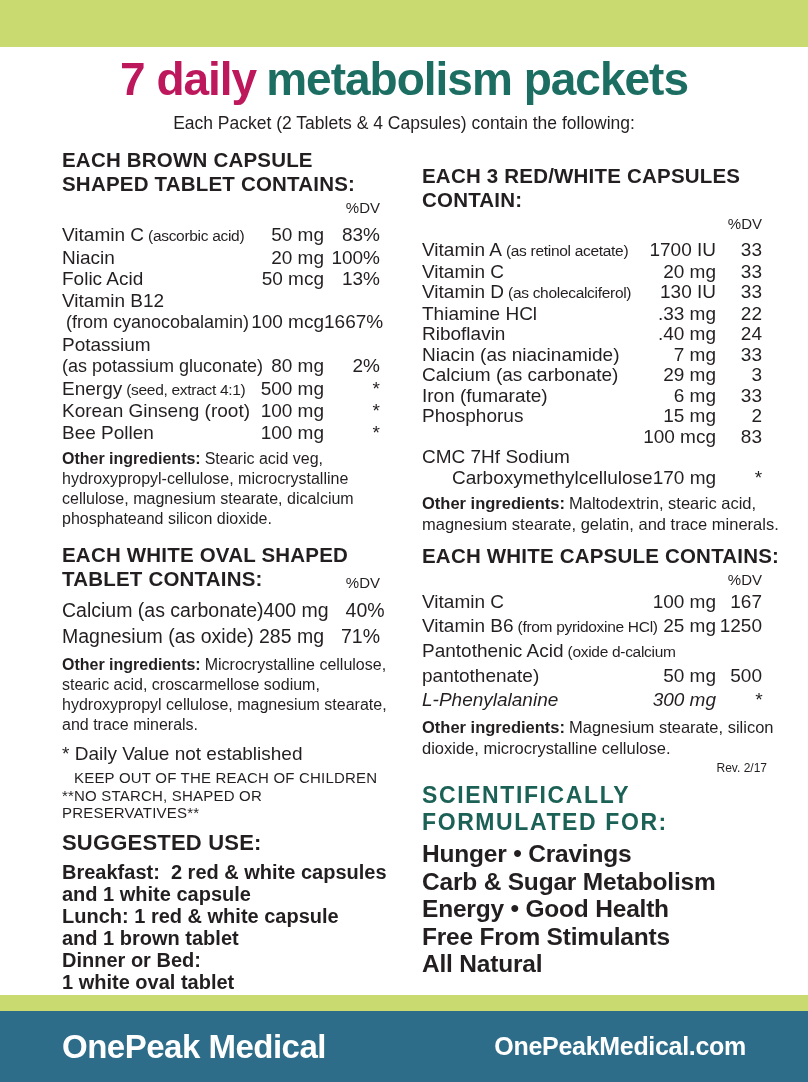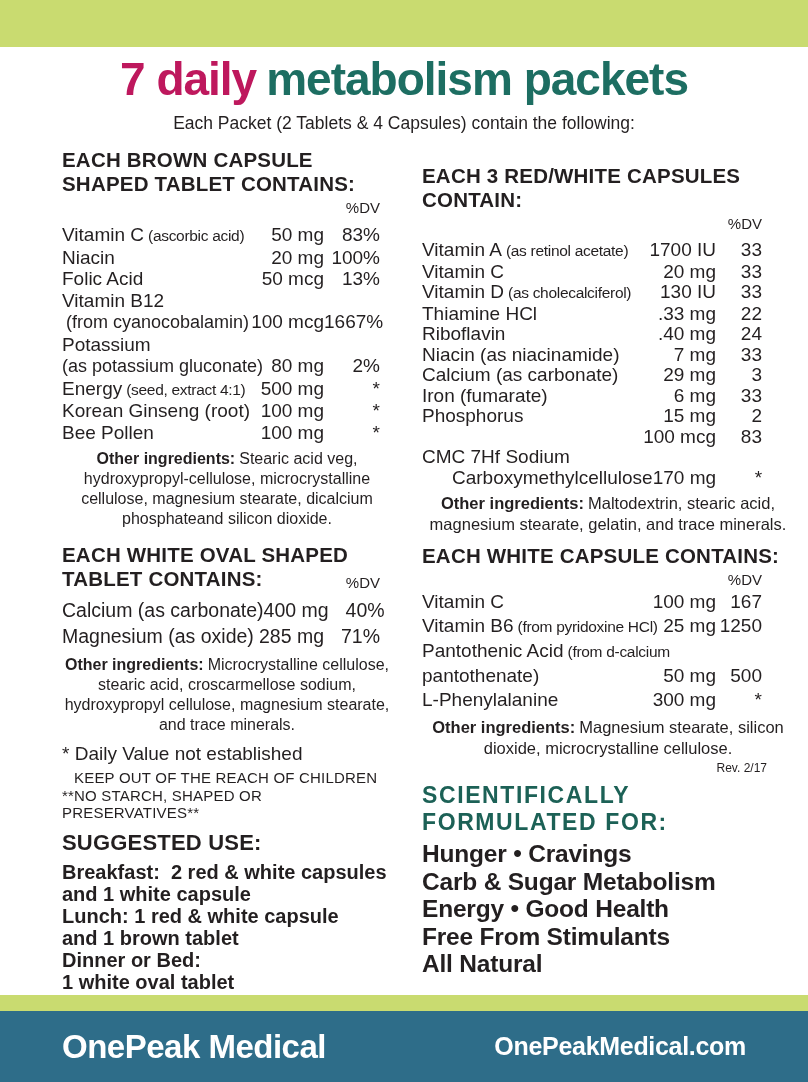--- a/index.html
+++ b/index.html
@@ -39,21 +39,21 @@
   .tbl-l .row .dv { width:56px; }
   .tbl-r .row .dv { width:46px; }
   .note  { font-size:15.5px; letter-spacing:-0.3px; margin-left:4px; }
   .note2 { font-size:18px; }
   .ind4  { padding-left:4px; }
   .ind30 { padding-left:30px; }
 
   .oval-rows { margin-top:6px; }
   .oval-rows .row { line-height:26px; font-size:19.5px; }
 
-  .other { margin:6px 0 0 0; font-size:16px; line-height:20px;text-align:center; }
+  .other { margin:6px 0 0 0; font-size:16px; line-height:20px; }
   .other-r { font-size:16.5px; line-height:21px; margin-top:5px; }
   .lbl { font-weight:700; margin-right:4px; }
 
   .sec-gap { margin-top:14px; }
   .white-h { margin-top:9px; }
 
   .star-note { margin-top:8px; font-size:19px; }
   .warn { font-size:15px; line-height:17px; margin-left:12px; margin-top:4px; letter-spacing:0.2px; }
   .warn2 { margin-left:0; margin-top:1px; }
 
@@ -276,29 +276,29 @@
         <span class="amt">100 mg</span>
         <span class="dv">167</span>
       </div>
       <div class="row" style="line-height:24px;">
         <span class="nm"><span>Vitamin B6</span><span class="note">(from pyridoxine HCl)</span></span>
         <span class="amt">25 mg</span>
         <span class="dv">1250</span>
       </div>
       <div>
         <div class="row" style="line-height:24px;">
-          <span class="nm"><span>Pantothenic Acid</span><span class="note">(from d-calcium</span></span>
+          <span class="nm"><span>Pantothenic Acid</span><span class="note">(oxide d-calcium</span></span>
         </div>
         <div class="row" style="line-height:24px;">
           <span class="nm">pantothenate)</span>
           <span class="amt">50 mg</span>
           <span class="dv">500</span>
         </div>
       </div>
-      <div class="row" style="line-height:24px;">
+      <div class="row" style="line-height:24px;font-style:italic;">
         <span class="nm">L-Phenylalanine</span>
         <span class="amt">300 mg</span>
         <span class="dv">*</span>
       </div>
     </div>
 
     <p class="other other-r"><span class="lbl">Other ingredients:</span><span>Magnesium stearate, silicon dioxide, microcrystalline cellulose.</span></p>
 
     <div class="rev">Rev. 2/17</div>
 

